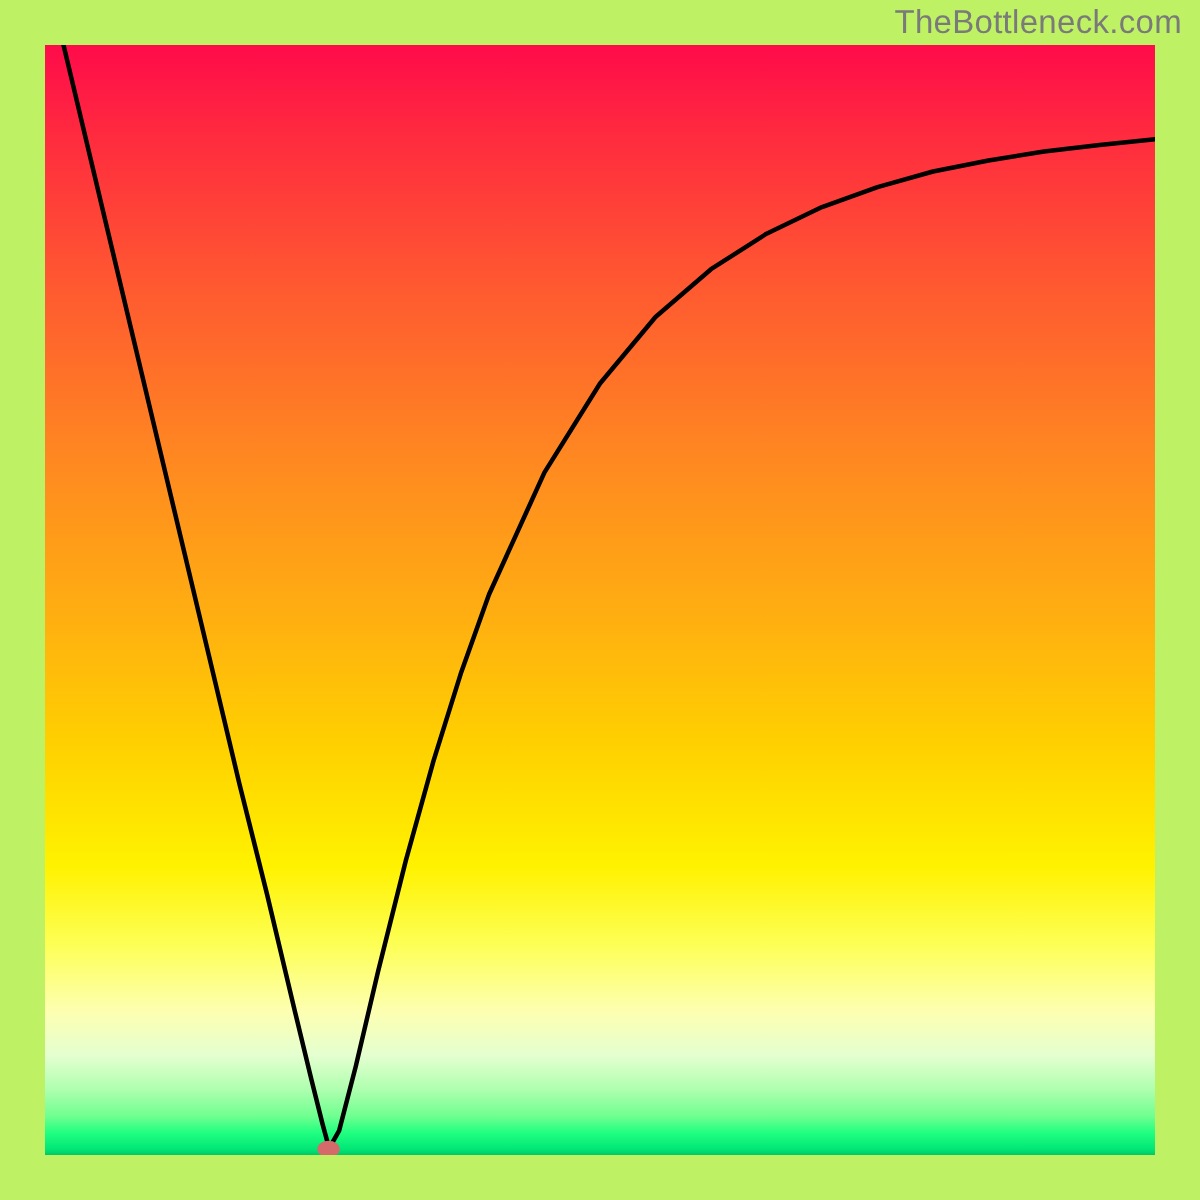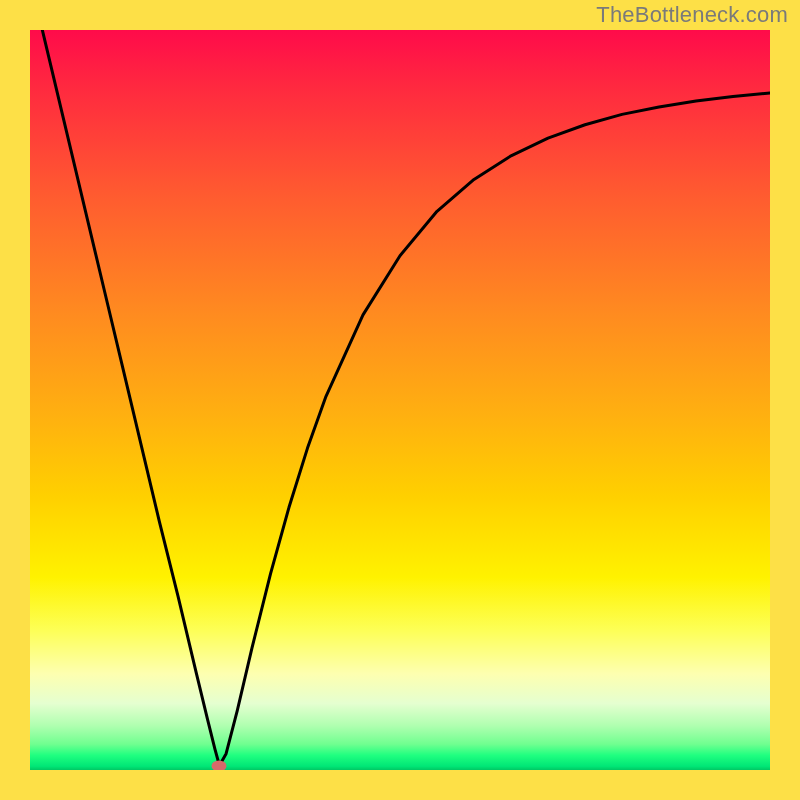--- a/index.html
+++ b/index.html
@@ -8,21 +8,21 @@
     width: 800px;
     height: 800px;
     background: #000;
     overflow: hidden;
     font-family: Arial, Helvetica, sans-serif;
   }
   .frame {
     position: relative;
     width: 800px;
     height: 800px;
-    background: #fde047;
+    background: #bef264;
   }
   .watermark {
     position: absolute;
     top: 2px;
     right: 12px;
     color: #7a7a7a;
     font-size: 22px;
     font-weight: 500;
     font-family: Arial, sans-serif;
     letter-spacing: 0.2px;

